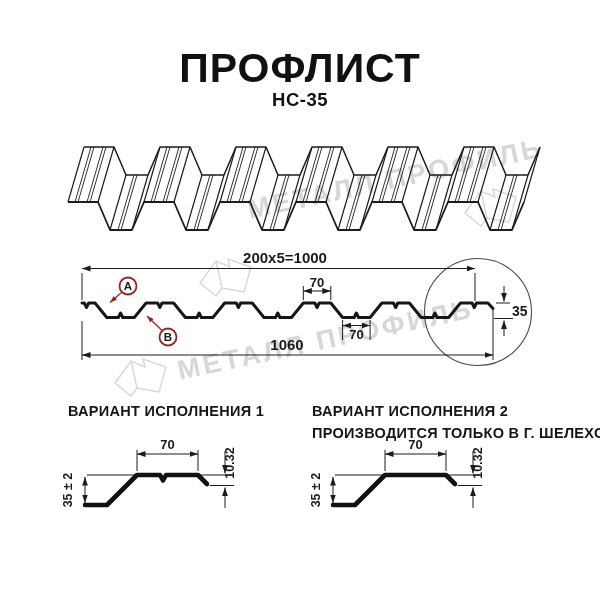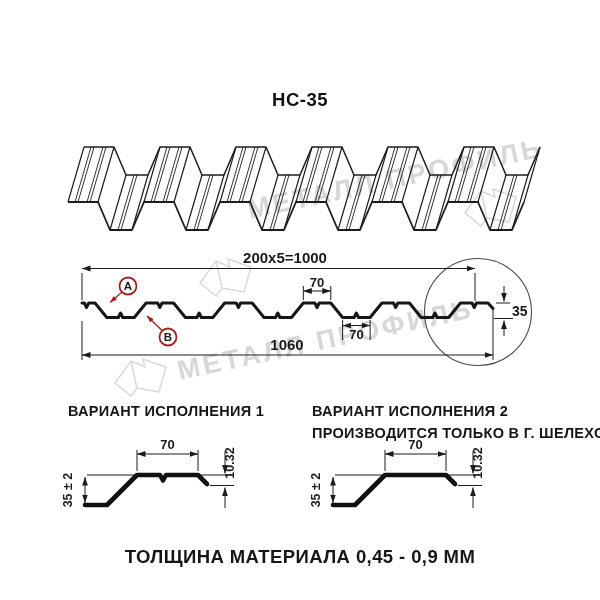--- a/index.html
+++ b/index.html
@@ -194,22 +194,22 @@
         <line x1="473" y1="508" x2="473" y2="487.5" marker-end="url(#arw)"></line>
         <line x1="335" y1="475" x2="385" y2="475"></line>
         <line x1="333" y1="477" x2="333" y2="503" marker-start="url(#arw)" marker-end="url(#arw)"></line>
       </g>
       <text class="dimtxt" x="415.5" y="449" text-anchor="middle">70</text>
       <text class="dimtxt" x="482" y="463" text-anchor="middle" transform="rotate(-90 482 463)" style="font-size:12.5px">10.32</text>
       <text class="dimtxt" x="320" y="490" text-anchor="middle" transform="rotate(-90 320 490)" style="font-size:12.5px">35 ± 2</text>
     </g>
   </svg>
 
+  <div class="abs title">ПРОФЛИСТ</div>
   <div class="abs subtitle">НС-35</div>
 
   <div class="abs variant-h" style="left:68px;top:401px;">ВАРИАНТ ИСПОЛНЕНИЯ 1</div>
   <div class="abs variant-h" style="left:312px;top:401px;">
     <div>ВАРИАНТ ИСПОЛНЕНИЯ 2</div>
     <div>ПРОИЗВОДИТСЯ ТОЛЬКО В Г. ШЕЛЕХОВ</div>
   </div>
 
-  <div class="abs footer-note">ТОЛЩИНА МАТЕРИАЛА 0,45 - 0,9 ММ</div>
 </div>
 
 </body></html>

